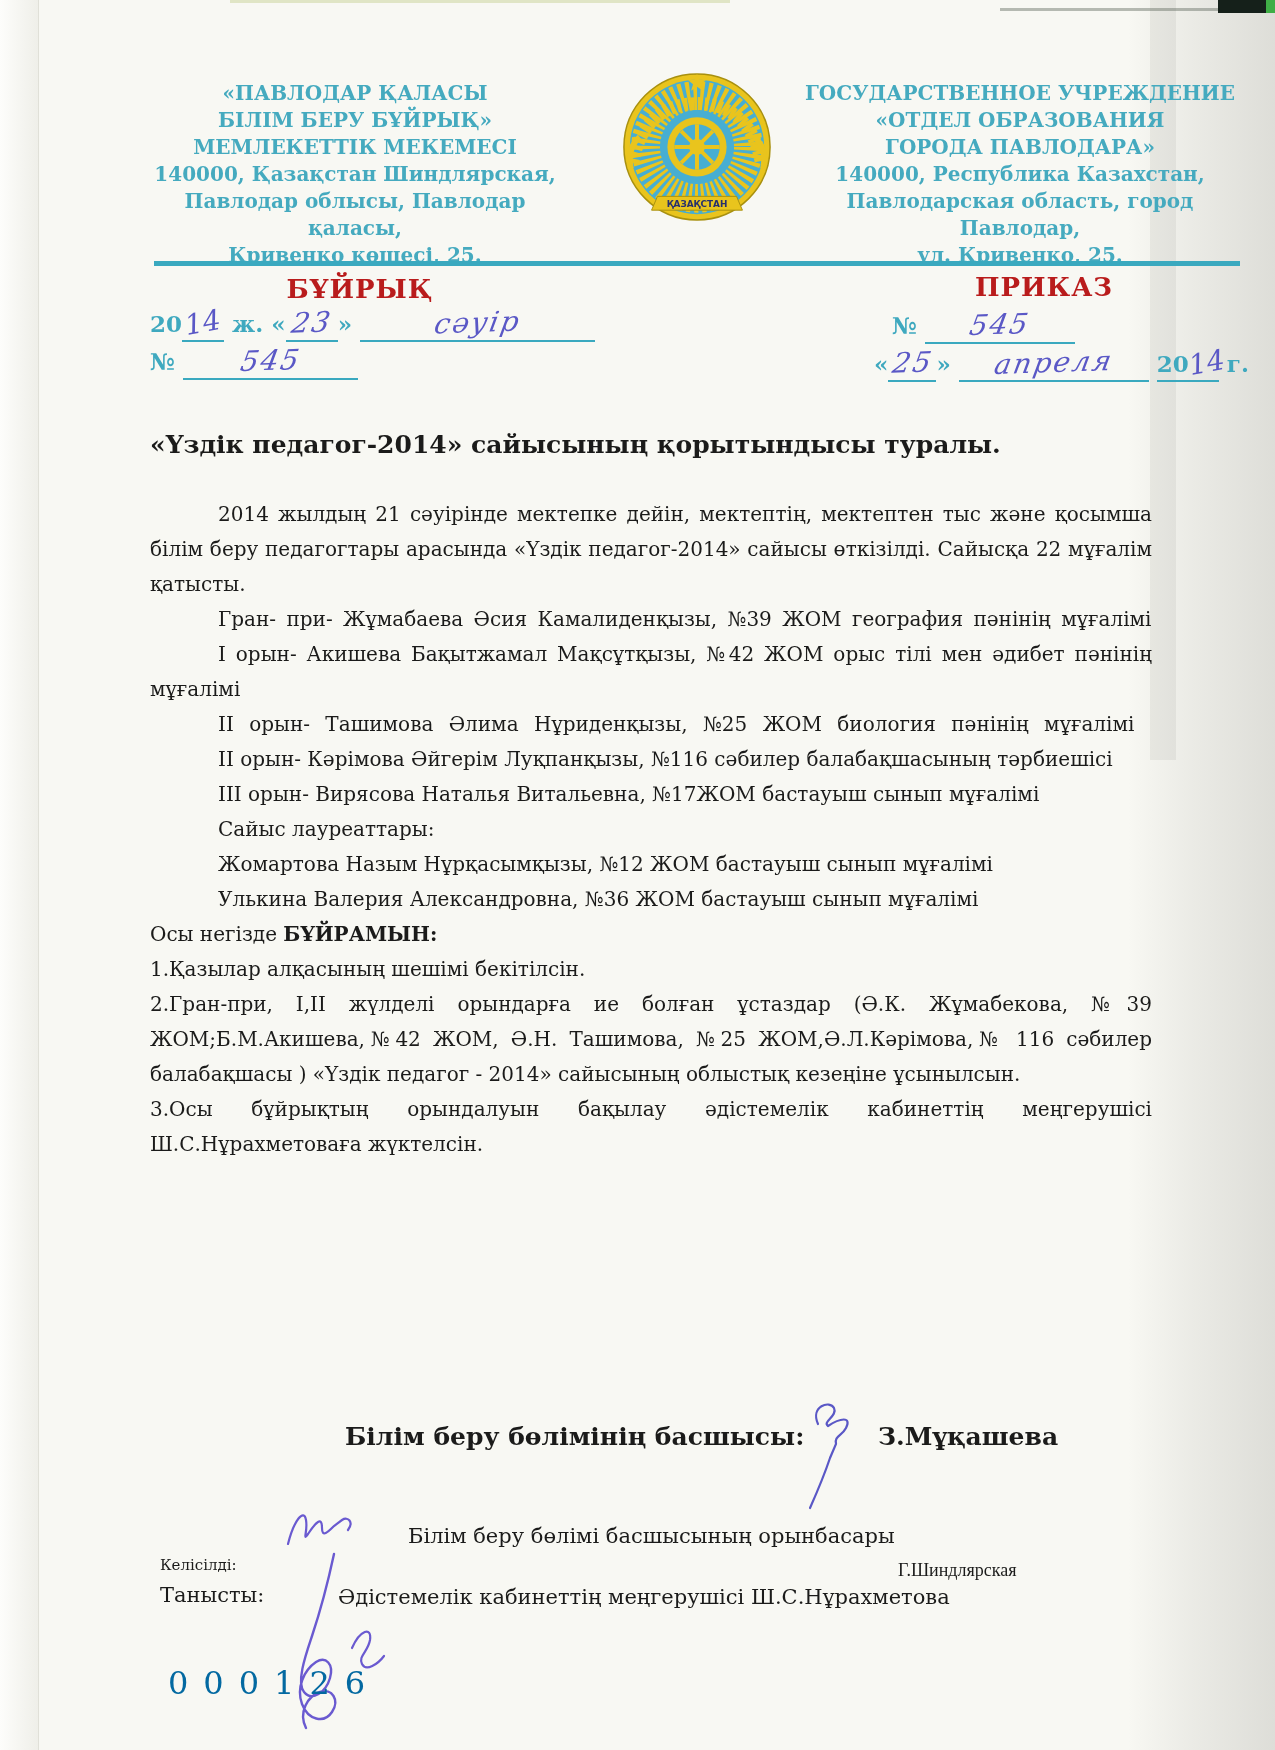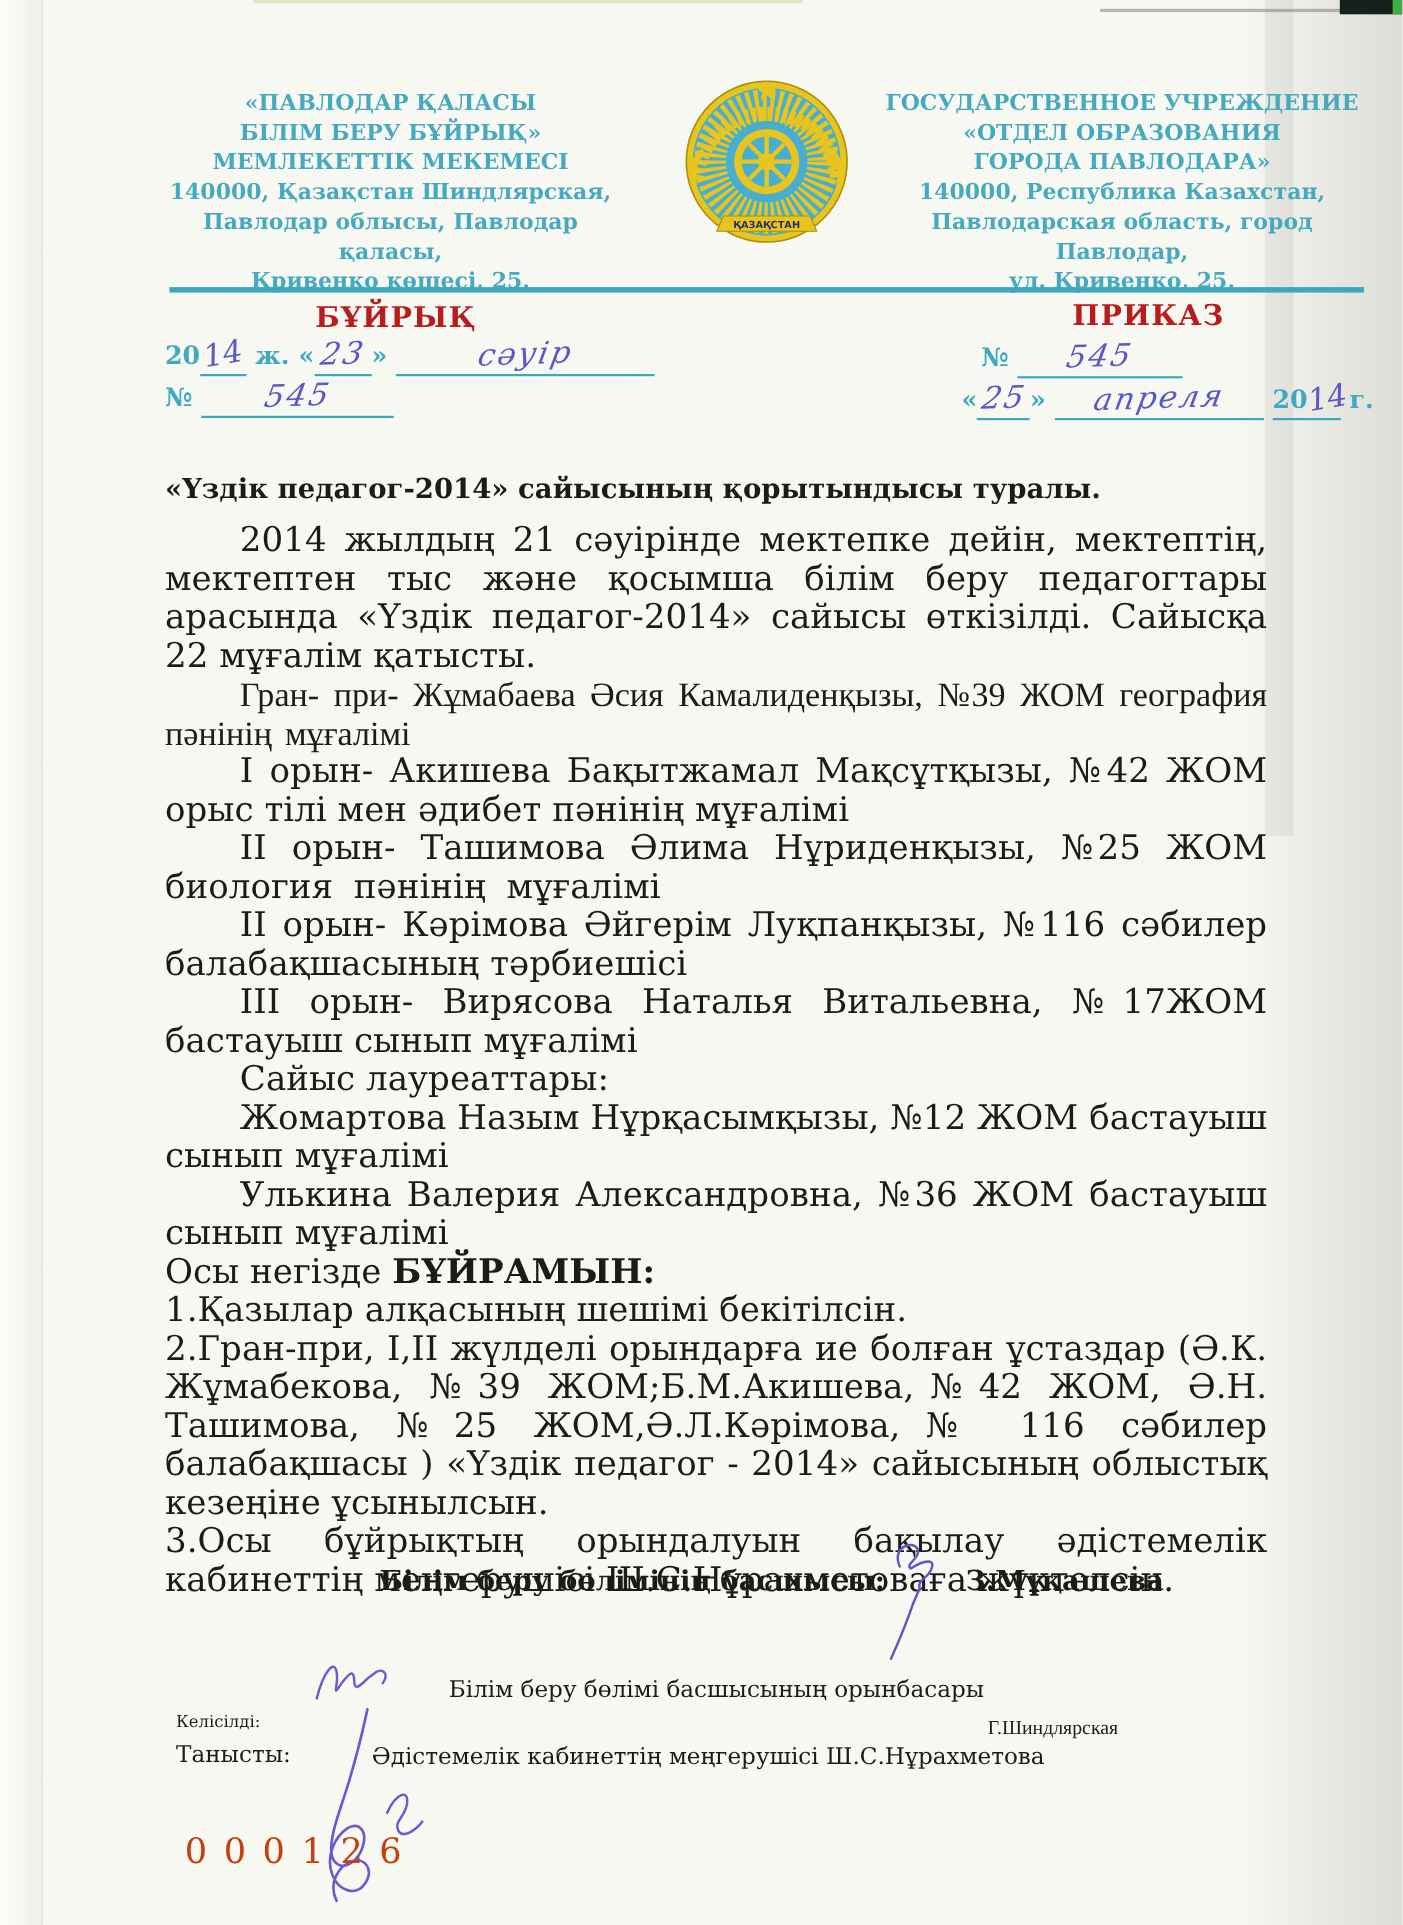--- a/index.html
+++ b/index.html
@@ -30,39 +30,39 @@
   .ln{white-space:nowrap;font-weight:bold;font-size:23px;color:#3fa9bf;margin-top:6px;}
   .ul{display:inline-block;border-bottom:2px solid #3aa9bf;text-align:center;vertical-align:baseline;height:30px;}
   .w42{width:42px;} .w52{width:52px;} .w235{width:235px;} .w175{width:175px;}
   .w150{width:150px;} .w48{width:48px;} .w190{width:190px;} .w62{width:62px;}
   .hand{font-family:"DejaVu Serif",serif;font-style:italic;font-weight:normal;color:#5a58c6;font-size:28px;line-height:20px;}
   .hand-sl{display:inline-block;transform:rotate(-10deg);}
   .hand-cur{display:inline-block;transform:skewX(-12deg) rotate(-2deg);letter-spacing:2px;}
 
   
   .doc-title{position:absolute;left:150px;top:430px;width:1010px;font-weight:bold;font-size:25px;}
-  .body{position:absolute;left:150px;top:474px;width:1002px;font-size:31px;line-height:35px;text-align:justify;}
+  .body{position:absolute;left:150px;top:497px;width:1002px;font-size:20px;line-height:35px;text-align:justify;}
   .body p{margin:0;}
   .indent{text-indent:68px;}
-  .sp4{word-spacing:4px;font-family:Liberation Serif, serif;} .sp8{word-spacing:9px;}
+  .sp4{word-spacing:4px;} .sp8{word-spacing:9px;}
 
   
   .sig-label{position:absolute;left:345px;top:1422px;font-weight:bold;font-size:25px;}
   .sig-name{position:absolute;left:878px;top:1422px;font-weight:bold;font-size:25px;}
   .sig-dir{position:absolute;left:796px;top:1396px;}
   .app-label1{position:absolute;left:160px;top:1556px;font-size:15px;}
   .app-pos1{position:absolute;left:408px;top:1524px;font-size:21px;}
   .app-name1{position:absolute;left:898px;top:1560px;font-size:18px;font-family:Liberation Serif, serif;}
   .app-label2{position:absolute;left:160px;top:1583px;font-size:21px;text-align:center;}
   .app-pos2{position:absolute;left:338px;top:1585px;font-size:21px;}
   .sig-appr1{position:absolute;left:282px;top:1500px;}
   .sig-flourish{position:absolute;left:268px;top:1552px;}
 
   .stamp{position:absolute;left:168px;top:1664px;font-family:"DejaVu Serif",serif;
-         font-size:32px;letter-spacing:15px;color:#c2410c;}
+         font-size:32px;letter-spacing:15px;color:#0369a1;}
 </style>
 </head>
 <body>
 
 <div class="scan">
 
   <div class="left-edge"></div>
   <div class="right-shade"></div>
   <div class="right-streak"></div>
   <div class="top-green-hint"></div>

